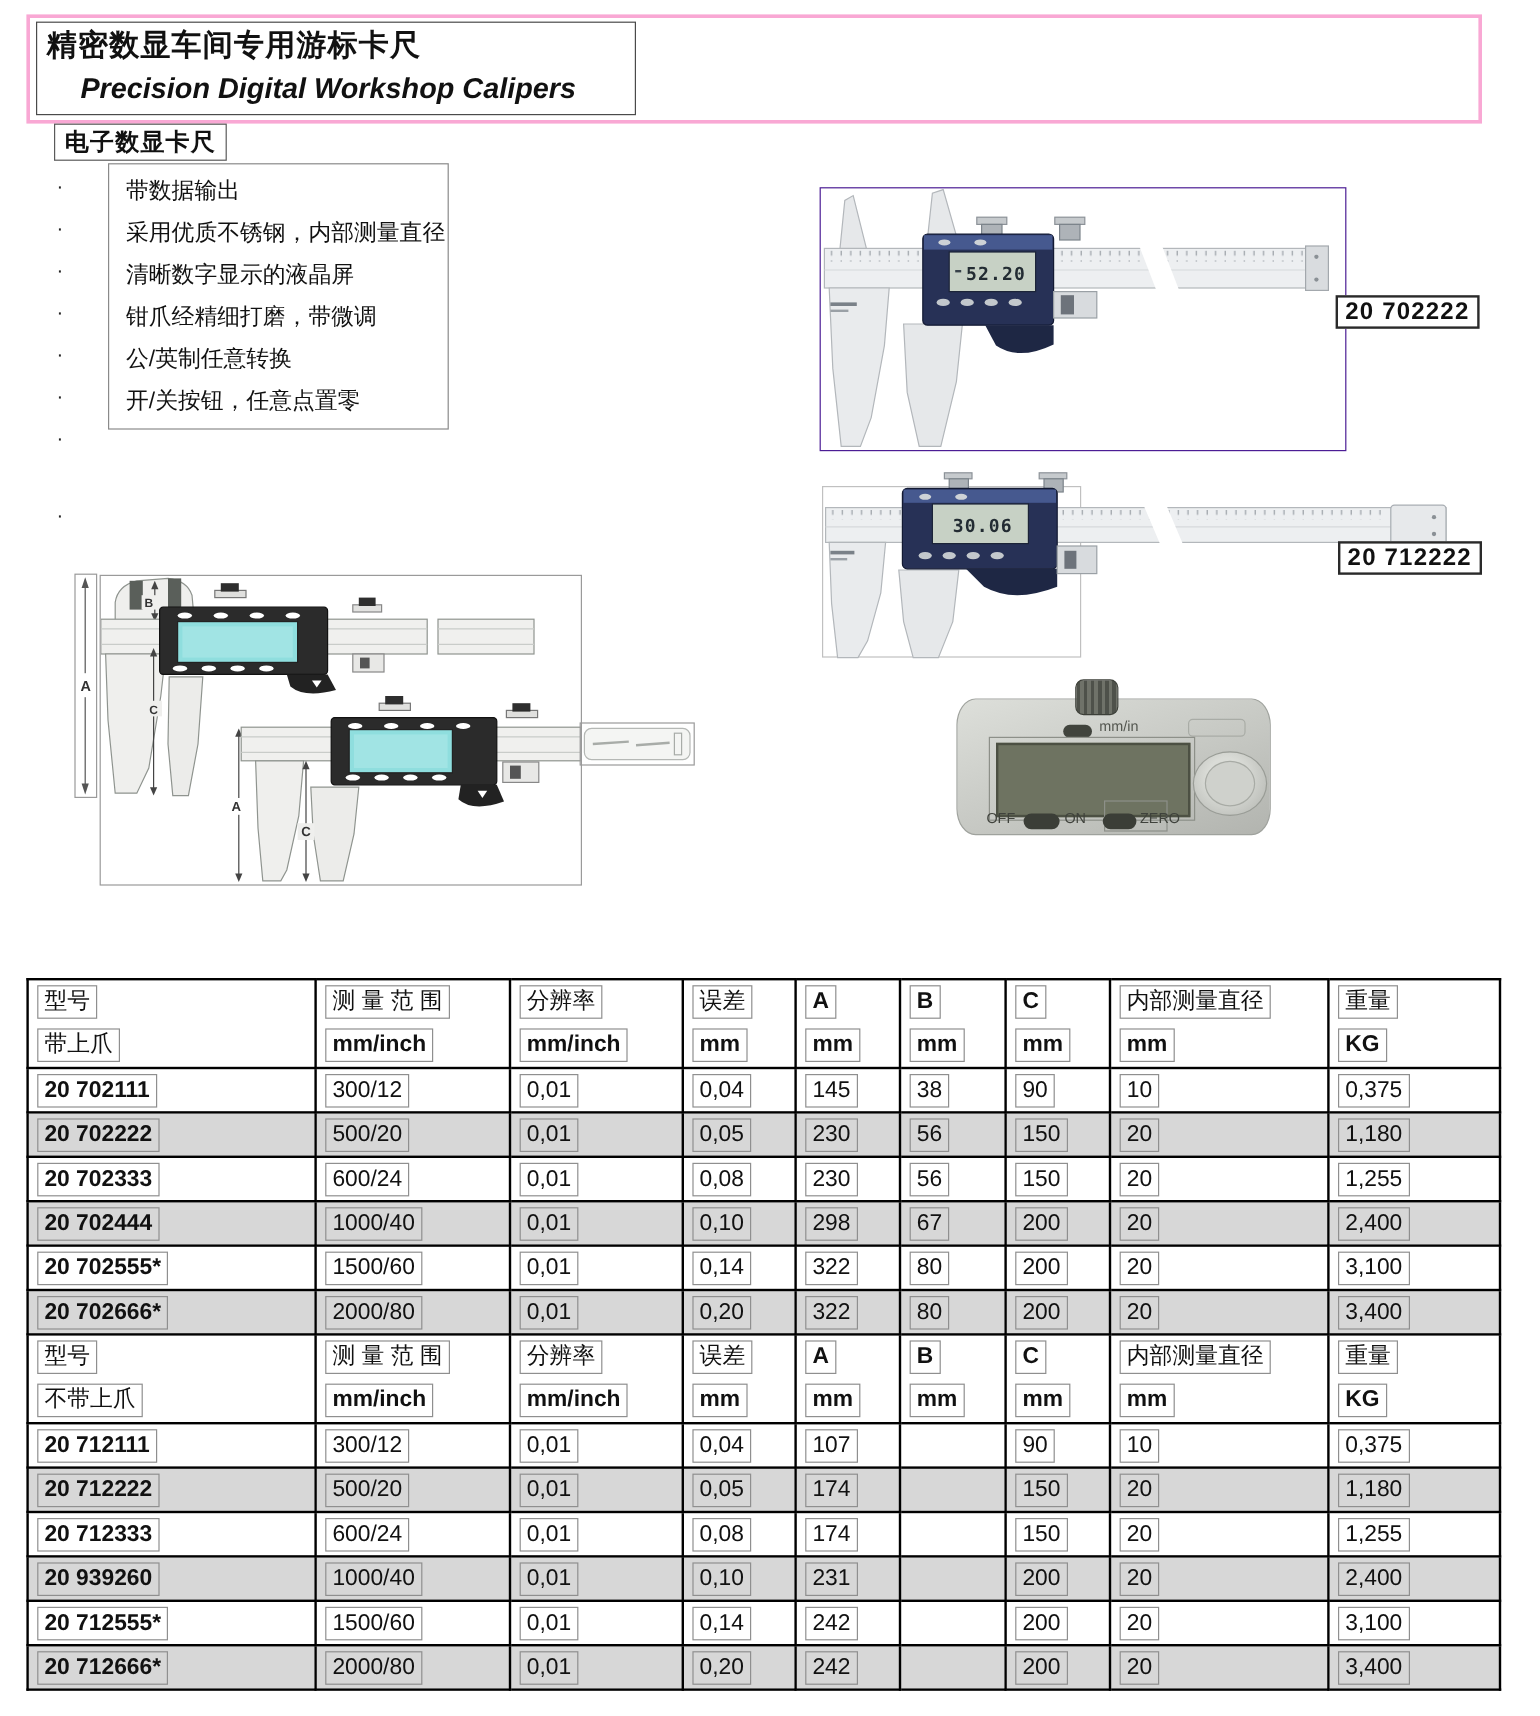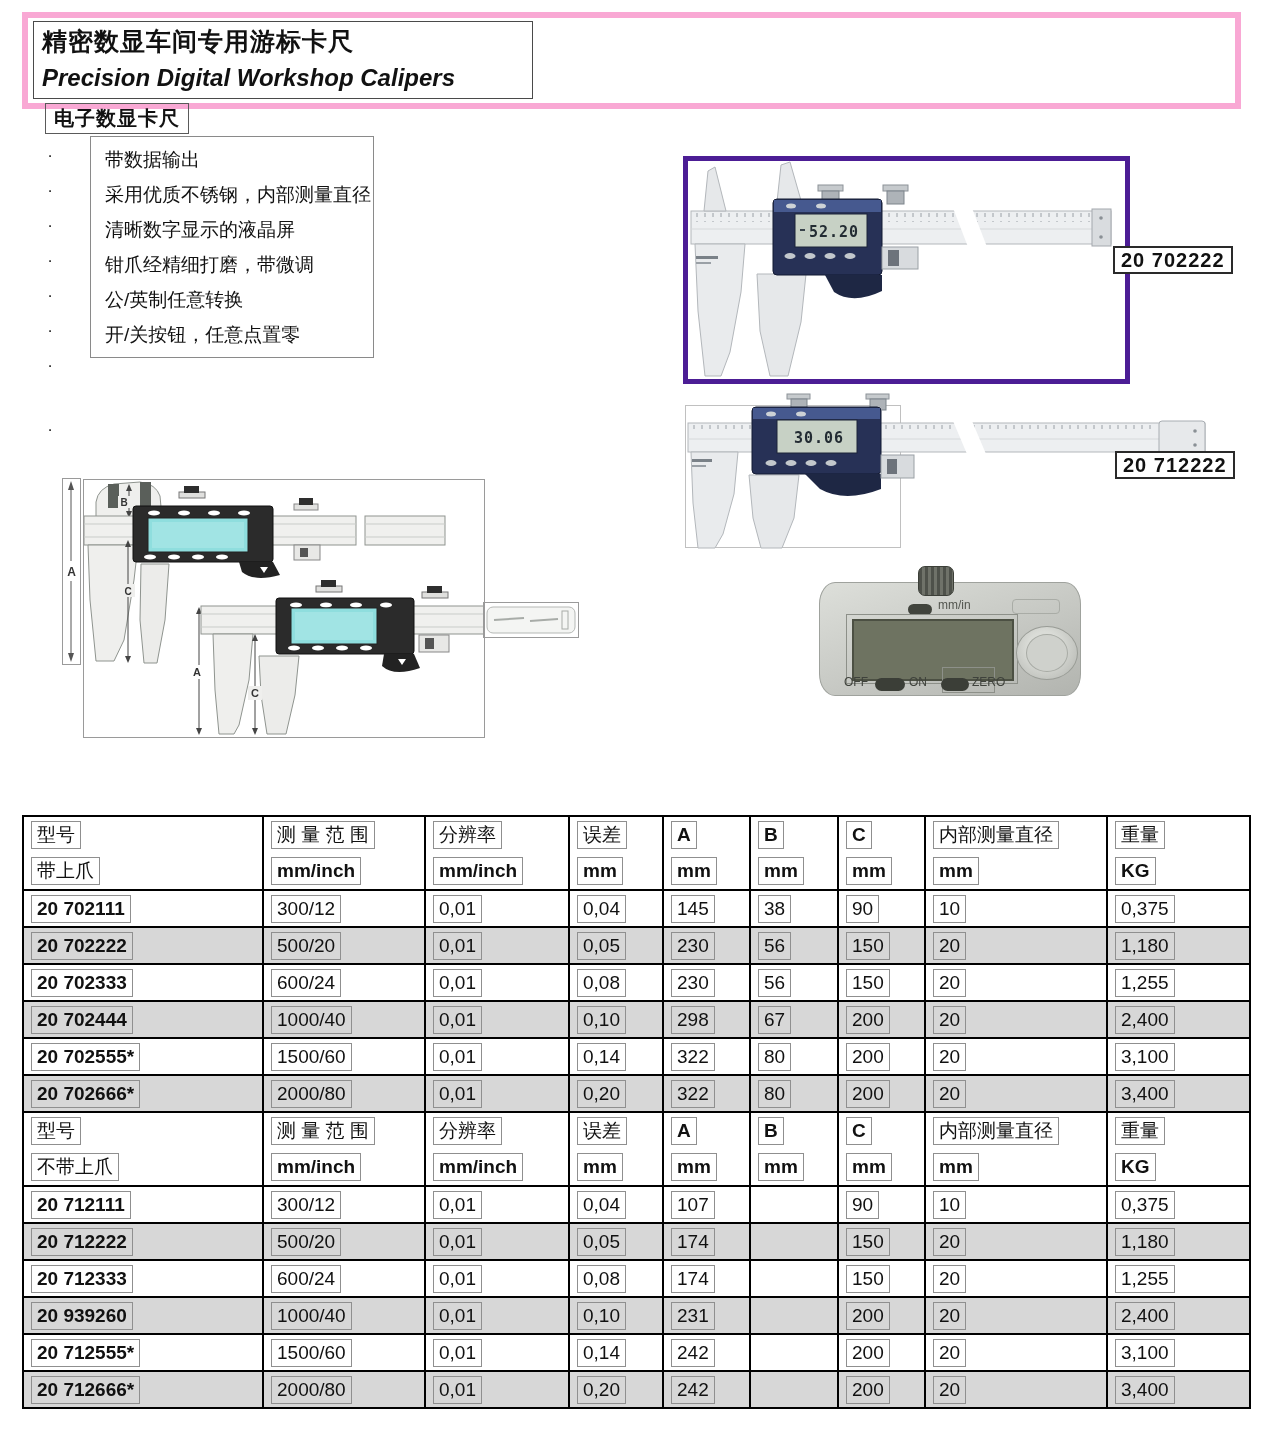--- a/index.html
+++ b/index.html
@@ -1,45 +1,45 @@
 <!DOCTYPE html>
 <html><head>
 <meta charset="utf-8">
 <style>
   html,body{margin:0;padding:0;background:#fff;}
   body{width:1283px;height:1430px;position:relative;font-family:"Liberation Sans","DejaVu Sans",sans-serif;color:#111;}
   .abs{position:absolute;}
   
-  #title-outer{left:22px;top:12px;width:1207px;height:85px;border:6px solid #f9a8d4;}
+  #title-outer{left:22px;top:12px;width:1207px;height:85px;border:3px solid #f9a8d4;}
   #title-inner{left:5px;top:3px;width:482px;height:74px;border:1px solid #4a4a4a;padding:1px 8px;}
   #title-zh{font-size:25px;font-weight:bold;line-height:37px;letter-spacing:1px;}
-  #title-en{font-size:24px;font-weight:bold;font-style:italic;line-height:35px;}
+  #title-en{font-size:24px;font-weight:bold;font-style:italic;line-height:35px;margin-left:28px;}
   
   #section-label{left:45px;top:103px;border:1px solid #5a5a5a;padding:1px 8px;font-size:20px;font-weight:bold;letter-spacing:1px;}
   #features-bullets{left:40px;top:138px;width:20px;}
   .bullet-line{height:35px;line-height:35px;font-size:17px;text-align:center;color:#222;}
   #features-box{left:90px;top:136px;width:262px;border:1px solid #8a8a8a;padding:5px 6px 5px 14px;}
   .feature-line{height:35px;line-height:35px;font-size:19px;white-space:nowrap;}
   #lone-bullet{left:40px;top:420px;width:20px;height:20px;line-height:20px;font-size:17px;text-align:center;color:#222;}
   
-  #photo1{left:683px;top:156px;width:437px;height:218px;border:5px solid #4c1d95;}
+  #photo1{left:683px;top:156px;width:437px;height:218px;border:1px solid #4c1d95;}
   #photo2{left:685px;top:393px;width:525px;height:160px;}
   #photo2-frame{left:0px;top:12px;width:214px;height:141px;border:1px solid #c0c0c0;}
   .model-tag{border:2px solid #2a2a2a;background:#fff;padding:0 6px;font-size:20px;font-weight:bold;line-height:24px;letter-spacing:1px;}
   #label1{left:1113px;top:246px;}
   #label2{left:1115px;top:451px;}
   
   #diagram-a-box{left:62px;top:478px;width:17px;height:185px;border:1px solid #9a9a9a;}
   #diagram-box{left:83px;top:479px;width:400px;height:257px;border:1px solid #9a9a9a;}
   #diagram-ruler-box{left:483px;top:602px;width:94px;height:34px;border:1px solid #9a9a9a;}
   svg{display:block;}
   svg text{font-family:"Liberation Sans","DejaVu Sans",sans-serif;}
   .lcd-digits{font-family:"DejaVu Sans Mono",monospace;font-weight:bold;letter-spacing:1px;}
   
-  #photo3{left:814px;top:572px;width:272px;height:130px;}
+  #photo3{left:792px;top:572px;width:272px;height:130px;}
   .du-body{left:5px;top:10px;width:260px;height:112px;border-radius:16px/22px;background:linear-gradient(160deg,#dddfda 0%,#c6c8c3 55%,#b2b4af 100%);border:1px solid #9fa29d;}
   .du-wheel{left:104px;top:-6px;width:34px;height:28px;border-radius:7px;border:1px solid #3c3f38;background:repeating-linear-gradient(90deg,#4e514a 0 3px,#6f7269 3px 6px);}
   .du-seam{left:192px;top:16px;width:46px;height:13px;border:1px solid #a9aca6;border-radius:4px;}
   .du-mmin-sw{left:88px;top:21px;width:24px;height:11px;background:#41443d;border-radius:6px;}
   .du-mmin-label{left:118px;top:15px;font-size:12px;color:#53564f;}
   .du-lcd-outline{left:26px;top:31px;width:170px;height:68px;border:1px solid #8d9089;}
   .du-lcd{left:32px;top:36px;width:158px;height:58px;background:#6e7361;border:2px solid #4c5043;}
   .du-outline2{left:122px;top:84px;width:51px;height:24px;border:1px solid #8d9089;}
   .du-txt{font-size:12px;font-weight:normal;color:#3f423c;}
   .du-off{left:24px;top:92px;}

